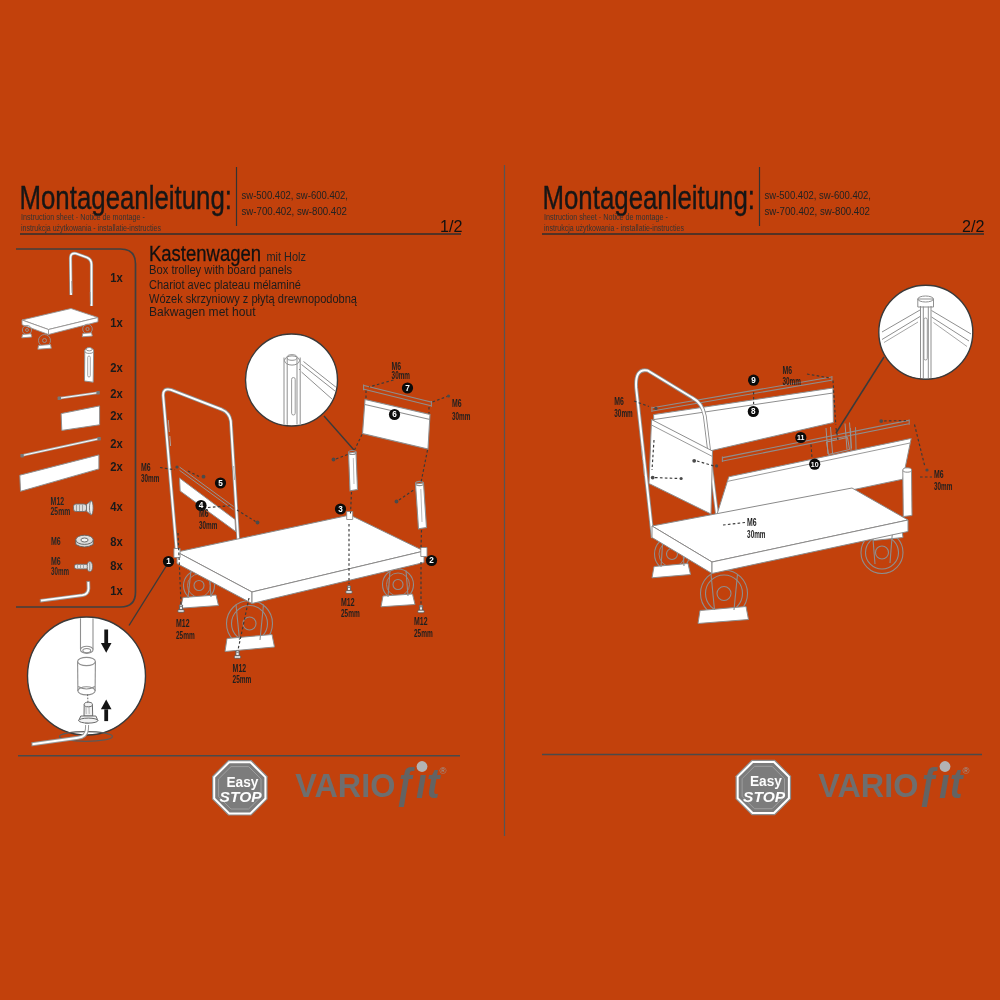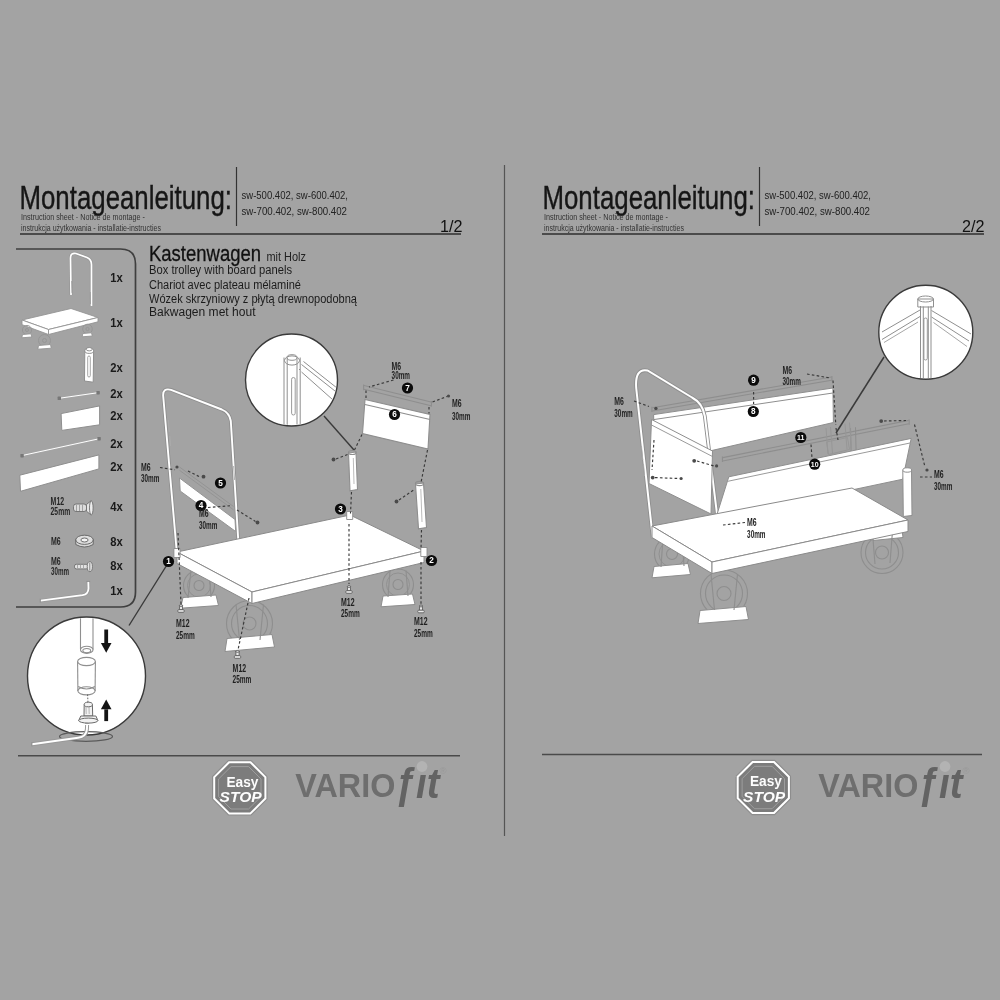--- a/index.html
+++ b/index.html
@@ -1,16 +1,16 @@
 <!DOCTYPE html>
 <html><head>
 <meta charset="utf-8">
 <style>
   html,body{margin:0;padding:0;background:#fff;}
-  #page{position:relative;width:1000px;height:1000px;background:#a3a3a3;overflow:hidden;}
+  #page{position:relative;width:1000px;height:1000px;background:#c2410c;overflow:hidden;}
   svg{position:absolute;left:0;top:0;}
   text{font-family:"Liberation Sans",sans-serif;}
 </style>
 </head>
 <body>
 <div id="page">
 <svg width="1000" height="1000" viewBox="0 0 1000 1000">
 <defs>
   <clipPath id="c1">
           <circle cx="291.5" cy="380" r="45"></circle>

